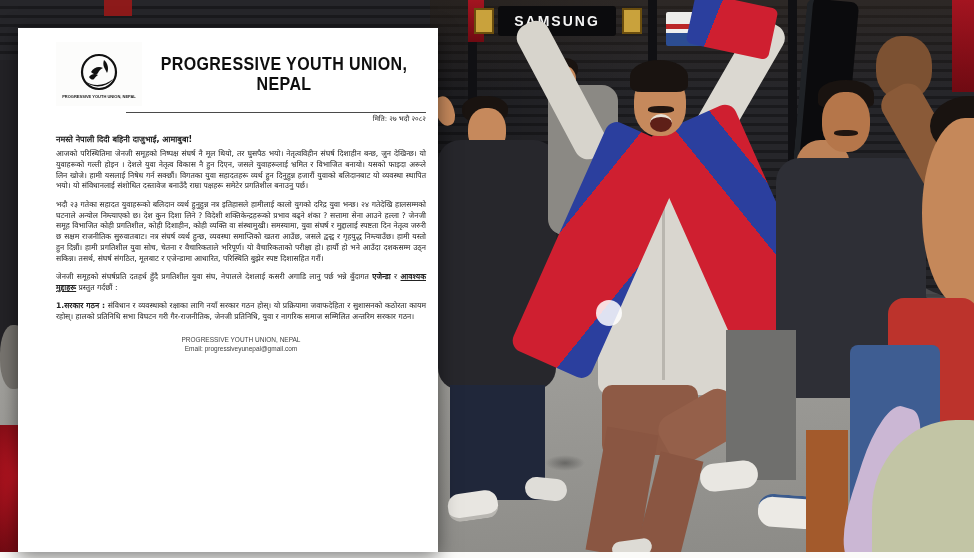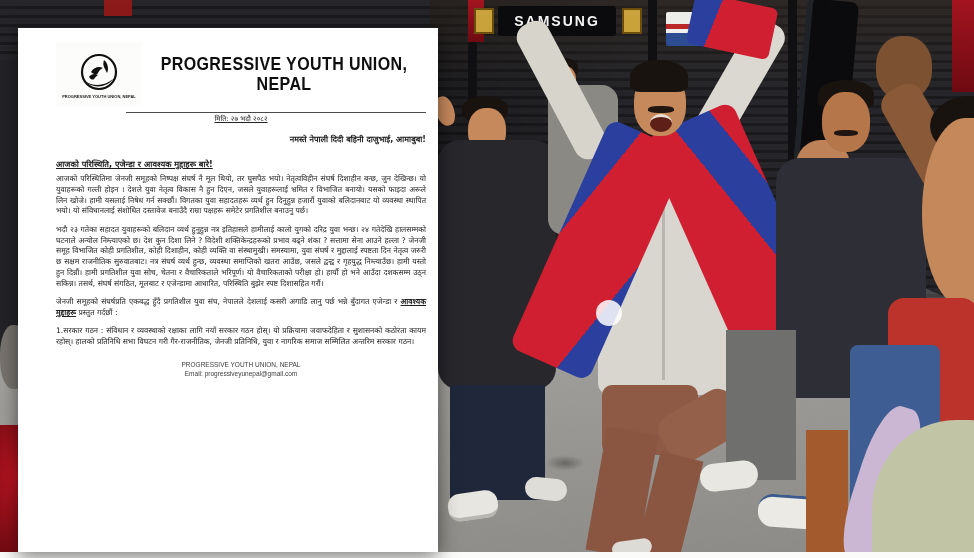--- a/index.html
+++ b/index.html
@@ -44,26 +44,26 @@
   .hdr{display:flex;align-items:center;}
   .logo-box{width:86px;height:64px;background:#fcfcfb;display:flex;flex-direction:column;
     align-items:center;justify-content:center;flex:0 0 auto;}
   .logo-cap{font-family:"Liberation Sans",sans-serif;font-size:4px;color:#222;white-space:nowrap;
     overflow:hidden;max-width:84px;font-weight:bold;}
   .titles{flex:1;text-align:center;}
   .t-en{font-family:"Liberation Sans",sans-serif;font-weight:bold;font-size:16px;color:#0e0e0e;
     letter-spacing:.4px;transform:scaleY(1.12);}
   .t-np{font-weight:bold;font-size:13px;color:#111;margin-top:3px;}
   .rule{border:0;border-top:1.2px solid #4a4a4a;margin:6px 0 1px 70px;}
-  .date{text-align:center;font-size:7px;color:#222;text-decoration:underline;}
-  .salut{font-weight:bold;font-size:8px;margin-top:10px;text-align:right;}
+  .date{text-align:right;font-size:7px;color:#222;}
+  .salut{font-weight:bold;font-size:8px;margin-top:10px;}
   .subject{font-weight:bold;font-size:8.2px;text-decoration:underline;margin-top:14px;}
   .para{font-size:7.6px;line-height:10.8px;text-align:justify;margin-top:5px;color:#222;}
   .blist .para{margin-top:6px;}
-  .b{font-weight:normal;}
+  .b{font-weight:bold;}
   .bu{font-weight:bold;text-decoration:underline;}
   .foot{text-align:center;margin-top:12px;font-family:"Liberation Sans",sans-serif;
     font-size:6.5px;color:#3c3c3c;line-height:9px;}
 </style>
 </head>
 <body>
 
 <div class="photo">
   <div class="photo-art">
     <div class="ph shutters"></div>
@@ -157,26 +157,25 @@
     </div>
     <div class="titles">
       <div class="t-en">PROGRESSIVE YOUTH UNION, NEPAL</div>
     </div>
   </div>
   <hr class="rule">
   <div class="date">मिति: २७ भदौ २०८२</div>
 
   <div class="salut">नमस्ते नेपाली दिदी बहिनी दाजुभाई, आमाबुबा!</div>
 
-  <div class="subject">आजको परिस्थिति, एजेन्डा र आवश्यक मुद्दाहरू बारे!</div>
 
   <p class="para">आजको परिस्थितिमा जेनजी समूहको निष्पक्ष संघर्ष नै मूल थियो, तर घुसपैठ भयो। नेतृत्वविहीन संघर्ष दिशाहीन बन्छ, जुन देखिन्छ। यो युवाहरूको गल्ती होइन । देशले युवा नेतृत्व विकास नै हुन दिएन, जसले युवाहरूलाई भ्रमित र विभाजित बनायो। यसको फाइदा अरूले लिन खोजे। हामी यसलाई निषेध गर्न सक्छौं। विगतका युवा सहादतहरू व्यर्थ हुन दिनुहुन्न हजारौं युवाको बलिदानबाट यो व्यवस्था स्थापित भयो। यो संविधानलाई संशोधित दस्तावेज बनाउँदै राम्रा पक्षहरू समेटेर प्रगतिशील बनाउनु पर्छ।</p>
   <p class="para">भदौ २३ गतेका सहादत युवाहरूको बलिदान व्यर्थ हुनुहुन्न नत्र इतिहासले हामीलाई कालो युगको दरिद्र युवा भन्छ। २४ गतेदेखि हालसम्मको घटनाले अन्योल निम्त्याएको छ। देश कुन दिशा लिने ? विदेशी शक्तिकेन्द्रहरूको प्रभाव बढ्ने शंका ? सत्तामा सेना आउने हल्ला ? जेनजी समूह विभाजित कोही प्रगतिशील, कोही दिशाहीन, कोही व्यक्ति वा संस्थामुखी। समस्यामा, युवा संघर्ष र मुद्दालाई स्पष्टता दिन नेतृत्व जरुरी छ सक्षम राजनीतिक सुरुवातबाट। नत्र संघर्ष व्यर्थ हुन्छ, व्यवस्था समाप्तिको खतरा आउँछ, जसले द्वन्द्व र गृहयुद्ध निम्त्याउँछ। हामी यस्तो हुन दिन्नौं। हामी प्रगतिशील युवा सोच, चेतना र वैचारिकताले भरिपूर्ण। यो वैचारिकताको परीक्षा हो। हार्यौ हो भने आउँदा दशकसम्म उठ्न सकिन्न। तसर्थ, संघर्ष संगठित, मूलबाट र एजेन्डामा आधारित, परिस्थिति बुझेर स्पष्ट दिशासहित गरौं।</p>
 
-  <p class="para"><span>जेनजी समूहको संघर्षप्रति एकबद्ध हुँदै प्रगतिशील युवा संघ, नेपालले देशलाई कसरी अगाडि लानु पर्छ भन्ने बुँदागत </span><span class="b">एजेन्डा</span><span> र </span><span class="bu">आवश्यक मुद्दाहरू</span><span>  प्रस्तुत गर्दछौं :</span></p>
+  <p class="para"><span>जेनजी समूहको संघर्षप्रति दतहर्ध हुँदै प्रगतिशील युवा संघ, नेपालले देशलाई कसरी अगाडि लानु पर्छ भन्ने बुँदागत </span><span class="b">एजेन्डा</span><span> र </span><span class="bu">आवश्यक मुद्दाहरू</span><span>  प्रस्तुत गर्दछौं :</span></p>
 
   <div class="blist">
     <p class="para"><span class="b">1.सरकार गठन :</span><span> संविधान र व्यवस्थाको रक्षाका लागि नयाँ सरकार गठन होस्। यो प्रक्रियामा जवाफदेहिता र सुशासनको कठोरता कायम रहोस्।  हालको प्रतिनिधि सभा विघटन गरी गैर-राजनीतिक, जेनजी प्रतिनिधि, युवा र नागरिक समाज सम्मिलित अन्तरिम सरकार गठन।</span></p>
   </div>
 
   <div class="foot">
     <div>PROGRESSIVE YOUTH UNION, NEPAL</div>
     <div>Email: progressiveyunepal@gmail.com</div>
   </div>
 </div>

